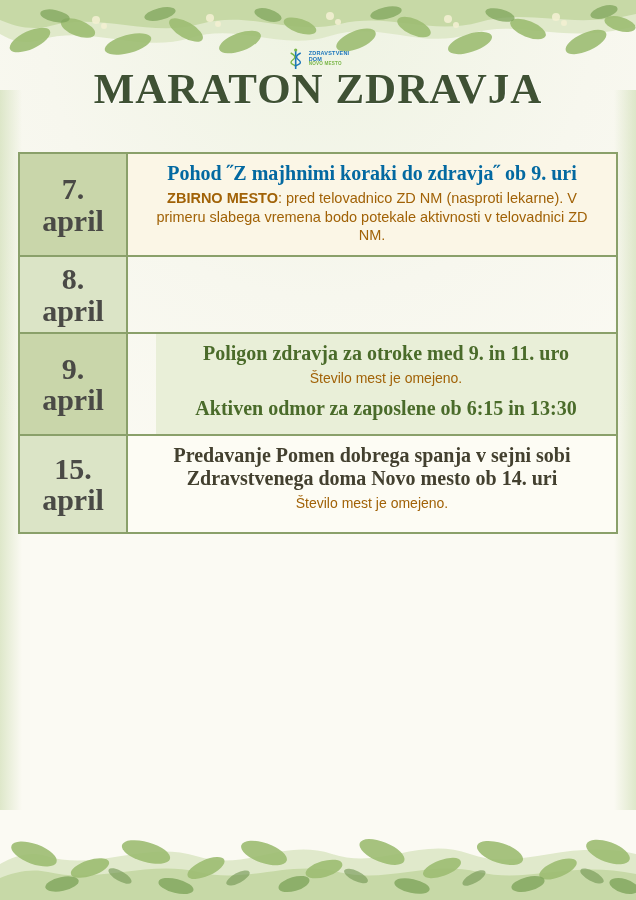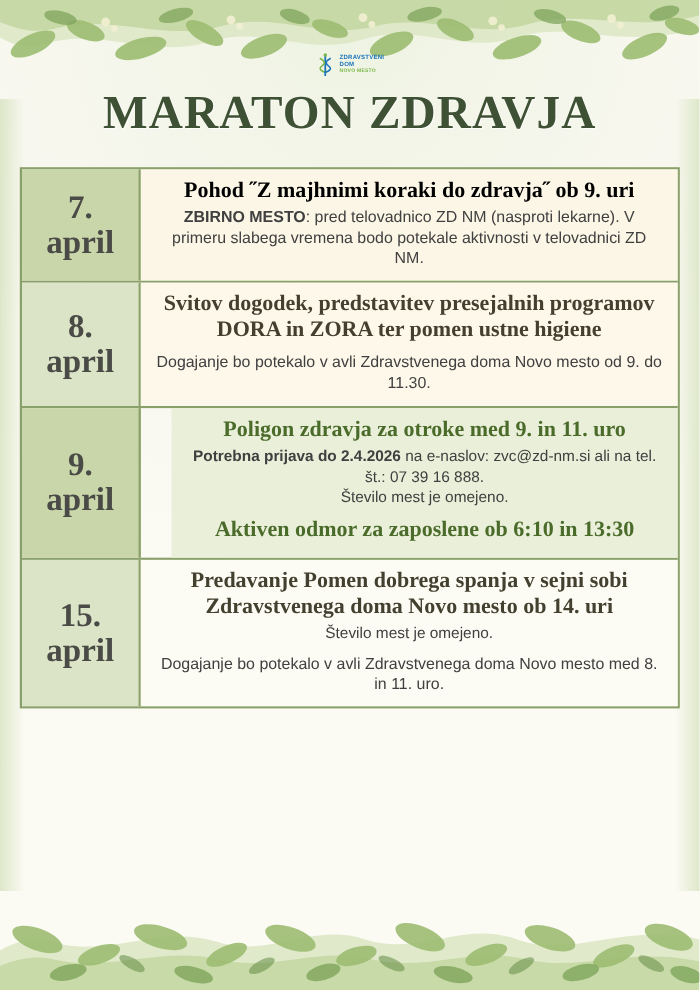--- a/index.html
+++ b/index.html
@@ -59,21 +59,21 @@
     flex-direction: column;
     line-height: 1.05;
   }
   .logo-line1 { font-size: 5.5px; font-weight: bold; color: #1b75bb; letter-spacing: .2px; }
   .logo-line2 { font-size: 5.5px; font-weight: bold; color: #1b75bb; letter-spacing: .2px; }
   .logo-line3 { font-size: 4.6px; font-weight: bold; color: #7ab648; letter-spacing: .2px; }
 
   
   .title {
     position: absolute;
-    top: 78px;
+    top: 64px;
     left: 0; right: 0;
     text-align: center;
     font-family: "Liberation Serif", serif;
     font-weight: bold;
     font-size: 43px;
     letter-spacing: 1px;
     color: #3f5134;
     text-shadow: 1px 1px 0 rgba(255,255,255,.7);
     z-index: 5;
   }
@@ -124,31 +124,31 @@
   .bg-sage   { background: #dbe4c6; }
   .bg-ivory  { background: #fdf8ea; }
   .bg-paleg  { background: #e9efd8; margin-left: 28px; }
   .bg-white  { background: #fdfcf4; }
 
   .head-serif {
     font-family: "Liberation Serif", serif;
     font-weight: bold;
     font-size: 20px;
     line-height: 1.14;
-    color: #000000;
+    color: #0369a1;
     margin: 0 0 4px;
   }
   .head-serif.dark { color: #43402f; }
   .head-serif.green { color: #4a6b2a; }
 
   .body-text {
     font-family: "Liberation Sans", sans-serif;
     font-size: 14.5px;
     line-height: 1.3;
-    color: #404040;
+    color: #a16207;
     margin: 0;
   }
   .body-text b { font-weight: bold; }
 
   .sub-note {
     font-size: 14px;
     line-height: 1.3;
   }
 
   .spacer-6 { height: 6px; }
@@ -234,53 +234,44 @@
           <b>ZBIRNO MESTO</b><span>: pred telovadnico ZD NM (nasproti lekarne). V primeru slabega vremena bodo potekale aktivnosti v telovadnici ZD NM.</span>
         </p>
       </div>
     </div>
 
     <div class="row">
       <div class="daycell bg-sage">
         <span class="num">8.</span>
         <span class="mon">april</span>
       </div>
-      <div class="content bg-ivory">
-        <p class="head-serif dark">Svitov dogodek, predstavitev presejalnih programov DORA in ZORA ter pomen ustne higiene</p>
-        <div class="spacer-6"></div>
-        <p class="body-text">Dogajanje bo potekalo v avli Zdravstvenega doma Novo mesto od 9. do 11.30.</p>
-      </div>
     </div>
 
     <div class="row">
       <div class="daycell bg-olive">
         <span class="num">9.</span>
         <span class="mon">april</span>
       </div>
       <div class="content bg-paleg">
         <p class="head-serif green">Poligon zdravja za otroke med 9. in 11. uro</p>
-        <p class="body-text sub-note">
-          <b>Potrebna prijava  do 2.4.2026</b><span>  na e-naslov: zvc@zd-nm.si  ali na tel. št.: 07 39 16 888.</span>
-        </p>
         <p class="body-text sub-note">Število mest je omejeno.</p>
         <div class="spacer-10"></div>
-        <p class="head-serif green">Aktiven odmor za zaposlene ob 6:10 in 13:30</p>
+        <p class="head-serif green">Aktiven odmor za zaposlene ob 6:15 in 13:30</p>
       </div>
     </div>
 
     <div class="row">
       <div class="daycell bg-sage">
         <span class="num">15.</span>
         <span class="mon">april</span>
       </div>
       <div class="content bg-white">
         <p class="head-serif dark">Predavanje Pomen dobrega spanja v sejni sobi Zdravstvenega doma Novo mesto ob 14. uri</p>
         <p class="body-text sub-note">Število mest je omejeno.</p>
         <div class="spacer-10"></div>
-        <p class="body-text">Dogajanje bo potekalo v avli Zdravstvenega doma Novo mesto med 8. in 11. uro.</p>
       </div>
     </div>
 
   </div>
 
   <div class="foliage-bottom">
     <svg width="636" height="120" viewBox="0 0 636 120">
       <g opacity="0.95">
         <path d="M0,120 L636,120 L636,74 C566,58 520,92 470,74 C420,56 382,90 332,74 C282,58 246,92 196,76 C146,60 96,92 46,76 C30,71 14,76 0,84 Z" fill="#dfe9c9"></path>
         <path d="M0,120 L636,120 L636,94 C570,80 528,104 478,92 C428,80 388,104 338,92 C288,80 248,104 198,92 C148,80 98,104 48,92 C32,88 14,92 0,98 Z" fill="#c5d8a3"></path>

